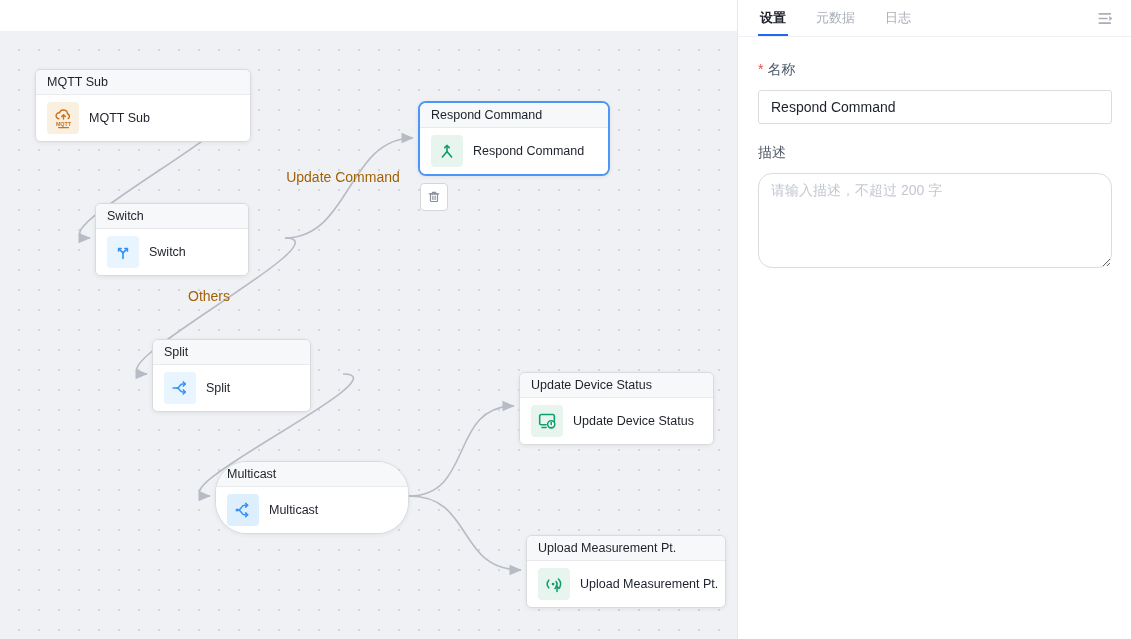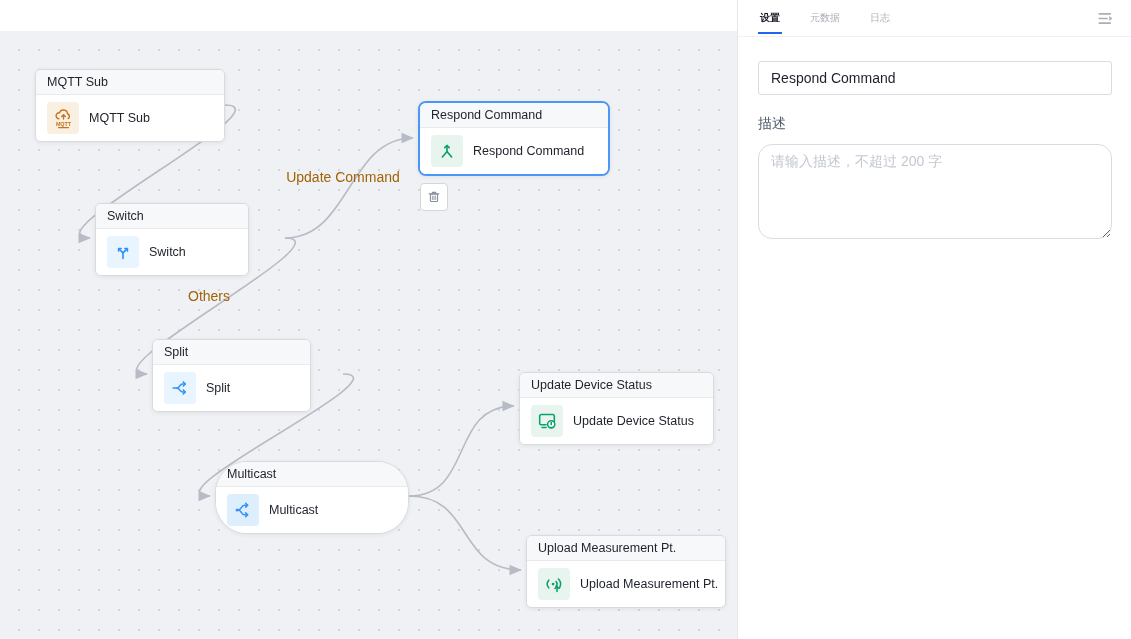--- a/index.html
+++ b/index.html
@@ -29,21 +29,21 @@
 
   .delete-btn { position:absolute; left:420px; top:183px; z-index:3; width:28px; height:28px;
     background:#fff; border:1px solid #d4d6db; border-radius:4px; display:flex; align-items:center;
     justify-content:center; color:#8b919b; cursor:pointer; }
 
   
   .panel { position:absolute; left:737px; top:0; width:394px; height:639px; background:#fff;
     border-left:1px solid #e6e7ea; }
   .tabbar { display:flex; align-items:center; height:37px; padding:0 16px 0 20px;
     border-bottom:1px solid #eef0f3; }
-  .tab { font-size:10px; color:#a9aeb8; margin-right:26px; padding:9px 2px 7px; cursor:pointer;
+  .tab { font-size:13px; color:#a9aeb8; margin-right:26px; padding:9px 2px 7px; cursor:pointer;
     border-bottom:2.5px solid transparent; }
   .tab.active { color:#1d2129; font-weight:600; border-bottom-color:#2166f0; }
   .tab-spacer { flex:1; }
   .panel-collapse { color:#a9aeb8; display:flex; cursor:pointer; }
 
   .form { padding:24px 20px 0 20px; }
   .field-label { font-size:14px; color:#4e5969; margin-bottom:11px; }
   .required-mark { color:#f54a45; margin-right:4px; }
   .text-input { width:354px; height:34px; border:1px solid #d9dce1; border-radius:3px;
     padding:0 12px; font-size:14px; color:#1d2129; font-family:"Liberation Sans",sans-serif;
@@ -79,21 +79,21 @@
     <div class="delete-btn">
       <span style="display:flex">
         <svg viewBox="0 0 20 20" width="16" height="16" fill="none" stroke="currentColor" stroke-width="1.5" stroke-linecap="round" stroke-linejoin="round">
           <path d="M4 6h12"></path>
             <path d="M8 6V4.3h4V6"></path>
           <rect x="5.6" y="6" width="8.8" height="9.6" rx="1"></rect>
           <path d="M8.6 9v4M11.4 9v4"></path>
         </svg>
       </span>
     </div>
-  <div class="node" style="left: 35px; top: 69px; width: 190px;">
+  <div class="node" style="left: 35px; top: 69px; width: 216px;">
         <div class="node-header">MQTT Sub</div>
         <div class="node-body">
           <span class="node-icon" style="background: rgb(250, 240, 225); color: rgb(200, 115, 29);">
             <svg viewBox="0 0 24 24" width="23" height="23">
               <path d="M7.2 12.3a3.1 3.1 0 0 1 .4-6.2h.2A4.3 4.3 0 0 1 16.2 7a2.9 2.9 0 0 1 .7 5.1" fill="none" stroke="currentColor" stroke-width="1.5" stroke-linecap="round"></path>
               <path d="M12 12.6V8.4M10.1 10l1.9-1.9 1.9 1.9" fill="none" stroke="currentColor" stroke-width="1.5" stroke-linecap="round" stroke-linejoin="round"></path>
               <text x="12" y="19.6" font-size="5.6" font-weight="bold" fill="currentColor" text-anchor="middle" font-family="sans-serif">MQTT</text>
               <path d="M6.8 21.4h10.4" stroke="currentColor" stroke-width="1.3" stroke-linecap="round"></path>
             </svg>
           </span>
@@ -202,20 +202,23 @@
         <svg viewBox="0 0 20 20" width="19" height="19" fill="none" stroke="currentColor" stroke-width="1.8" stroke-linecap="round">
           <path d="M3.5 5.2h11.5"></path>
             <path d="M3.5 10h8"></path>
             <path d="M3.5 14.8h11.5"></path>
           <path d="M14 7.4l3.2 2.6-3.2 2.6z" fill="currentColor" stroke="none"></path>
         </svg>
       </div>
     </div>
 
     <div class="form">
+      <div class="field-label">
+        <span class="required-mark">*</span><span>名称</span>
+      </div>
       <input class="text-input" type="text" value="Respond Command" style="">
       <div class="desc-field">
         <div class="field-label">描述</div>
         <textarea class="textarea" placeholder="请输入描述，不超过 200 字" style=""></textarea>
       </div>
     </div>
   </div>
 </div>
 
 </body></html>

